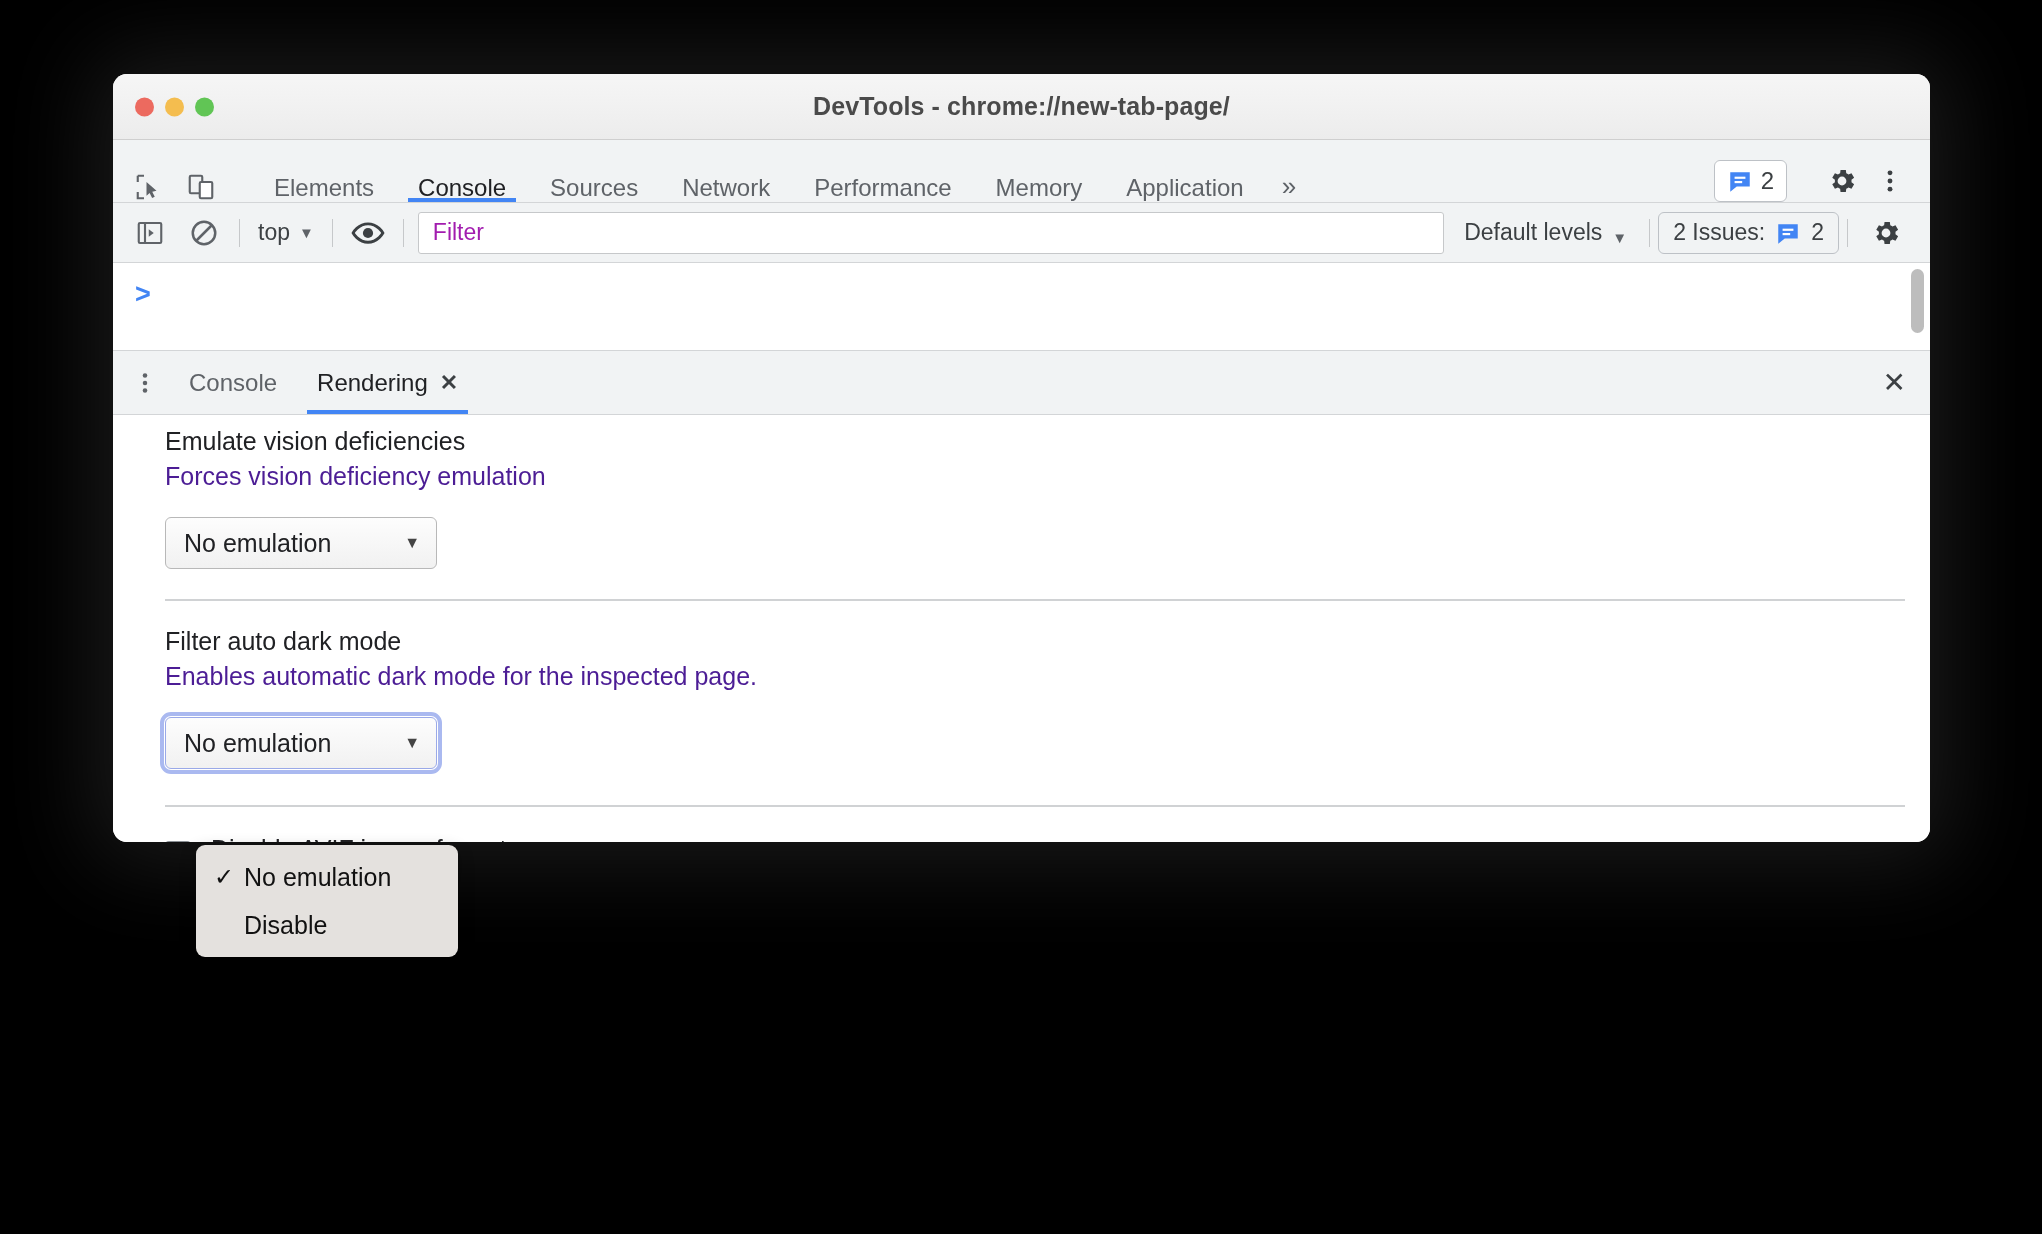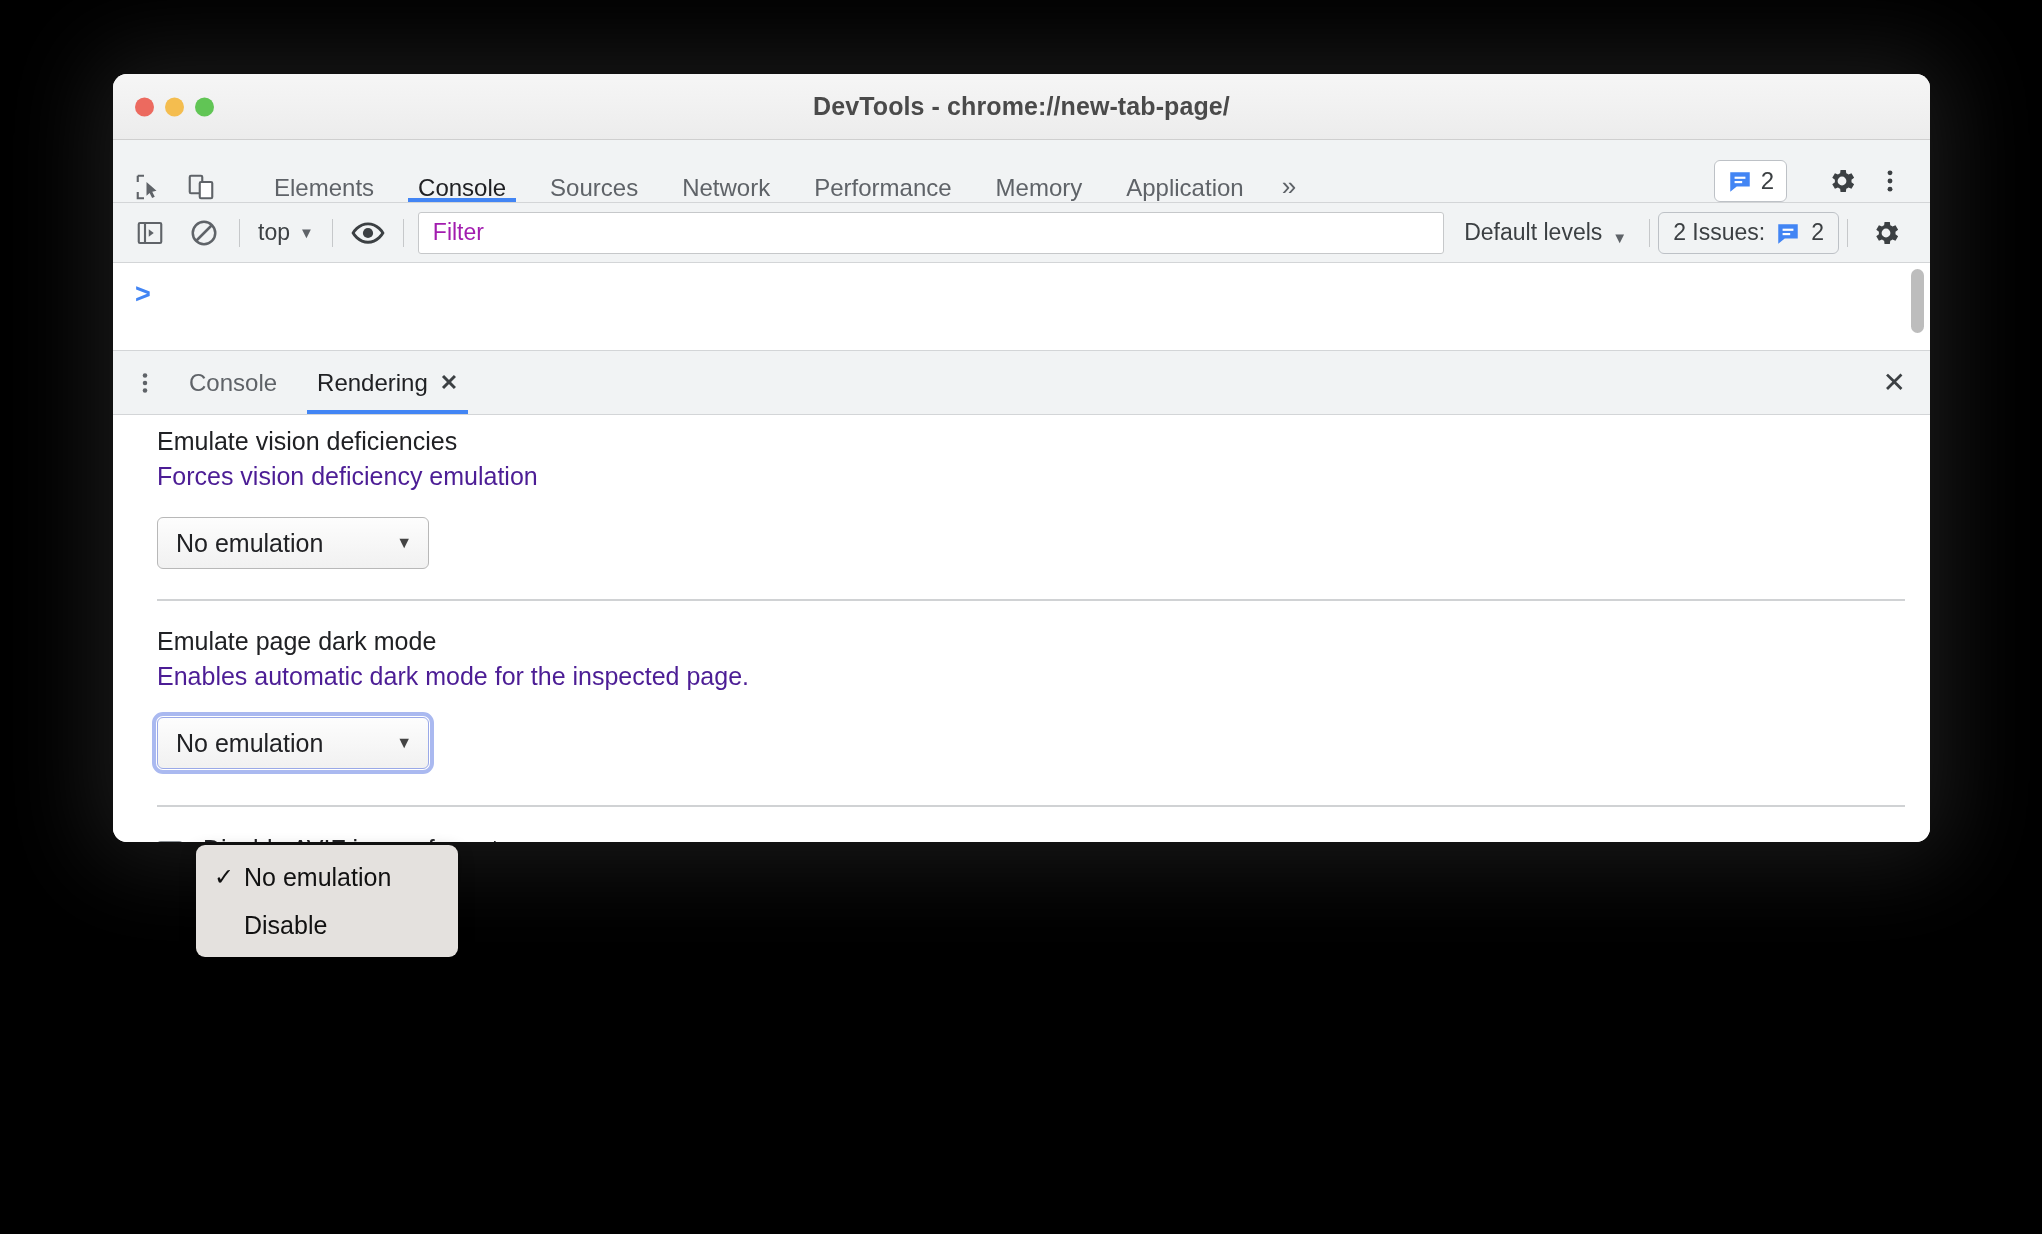--- a/index.html
+++ b/index.html
@@ -158,21 +158,21 @@
   }
 
   
   #rendering {
     position:relative;
     height: 669px;
     background:#ffffff;
     overflow:hidden;
     padding: 0 0 0 0;
   }
-  .rp-inner { padding: 12px 25px 0 44px; }
+  .rp-inner { padding: 12px 25px 0 44px; margin-left: 8px; }
   .setting-title { font-size:25px; color:#202124; margin-bottom:6px; }
   .setting-sub   { font-size:25px; color:#4c1d95; }
   .rp-select {
     margin-top: 26px;
     display:inline-flex; align-items:center; justify-content:space-between;
     min-width: 272px; height: 52px;
     background: linear-gradient(#fdfdfd, #f1f1f1);
     border:1px solid #b8b8b8; border-radius:6px;
     padding: 0 16px 0 18px;
     font-size:25px; color:#202124;
@@ -381,21 +381,21 @@
         <div class="setting-sub">Forces vision deficiency emulation</div>
         <div class="rp-select">
           <span>No emulation</span>
           <span class="sel-caret">▼</span>
         </div>
       </div>
 
       <div class="divider"></div>
 
       <div style="margin-top:26px;">
-        <div class="setting-title">Emulate page dark mode</div>
+        <div class="setting-title">Filter auto dark mode</div>
         <div class="setting-sub">Enables automatic dark mode for the inspected page.</div>
         <div class="rp-select focused">
           <span>No emulation</span>
           <span class="sel-caret">▼</span>
         </div>
       </div>
 
       <div class="divider" style="margin-top:36px;"></div>
 
       <div class="checkrow">

